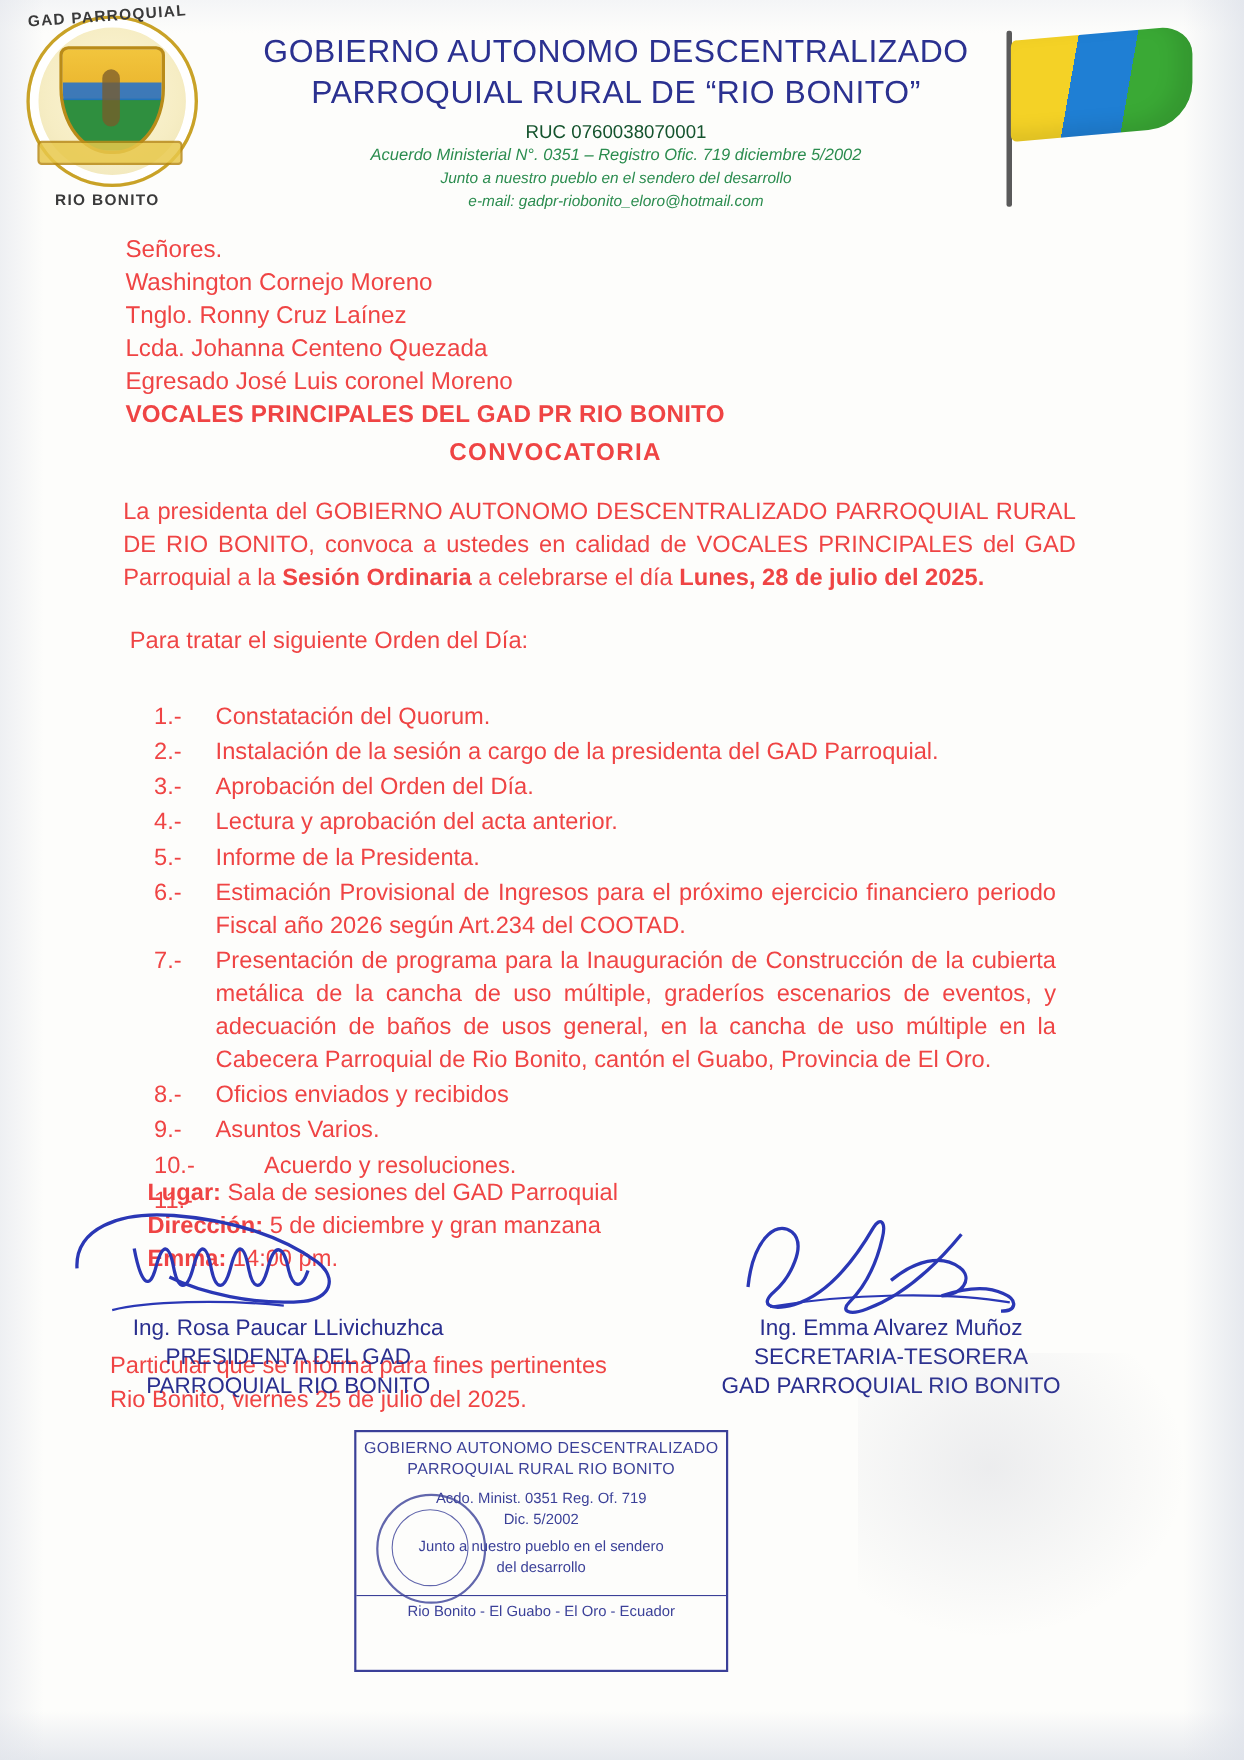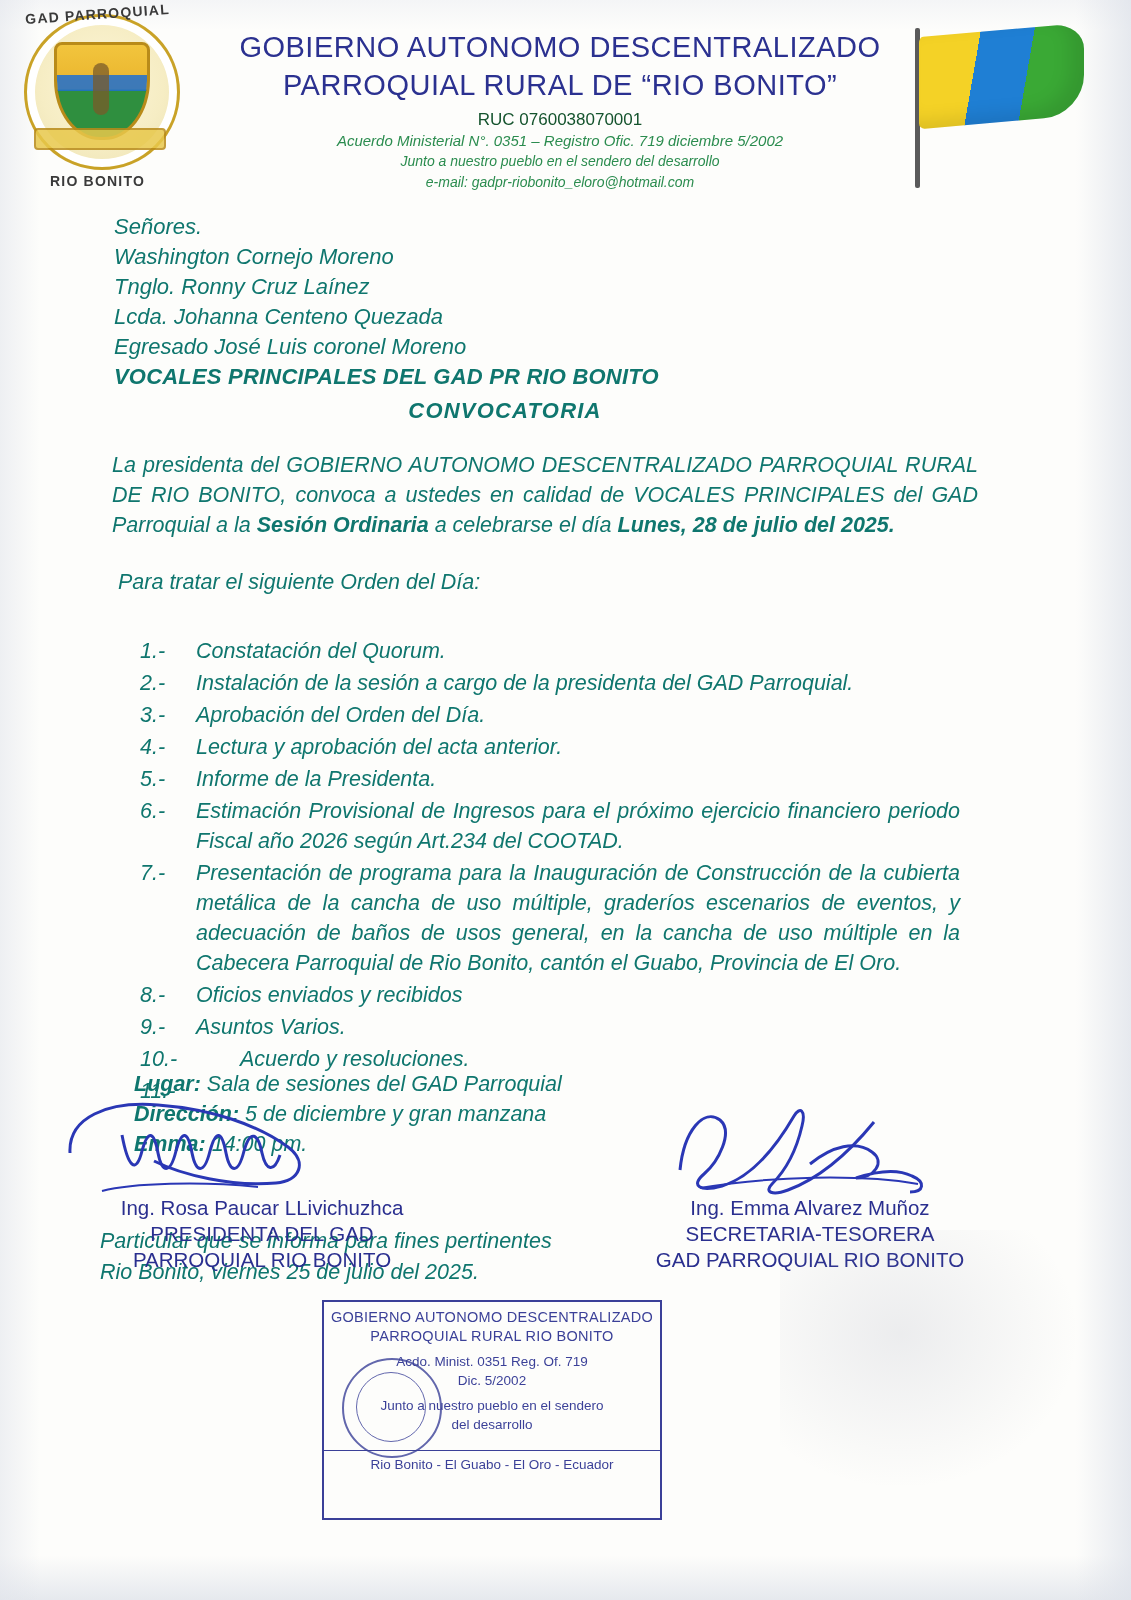--- a/index.html
+++ b/index.html
@@ -153,22 +153,21 @@
     box-shadow: inset -14px -8px 18px rgba(0,0,0,0.10);
   }
   
   .content {
     position: absolute;
     left: 0; top: 198px;
     width: 1131px;
   }
   .blk {
     position: absolute;
-    color: #0f766e;
-    font-style: italic;
+    color: #ef4444;
   }
   .addressee {
     left: 114px;
     top: 14px;
     width: 800px;
     font-size: 22px;
     line-height: 30px;
   }
   .addressee .b { font-weight: bold; letter-spacing: .2px; }
   .conv-title {

